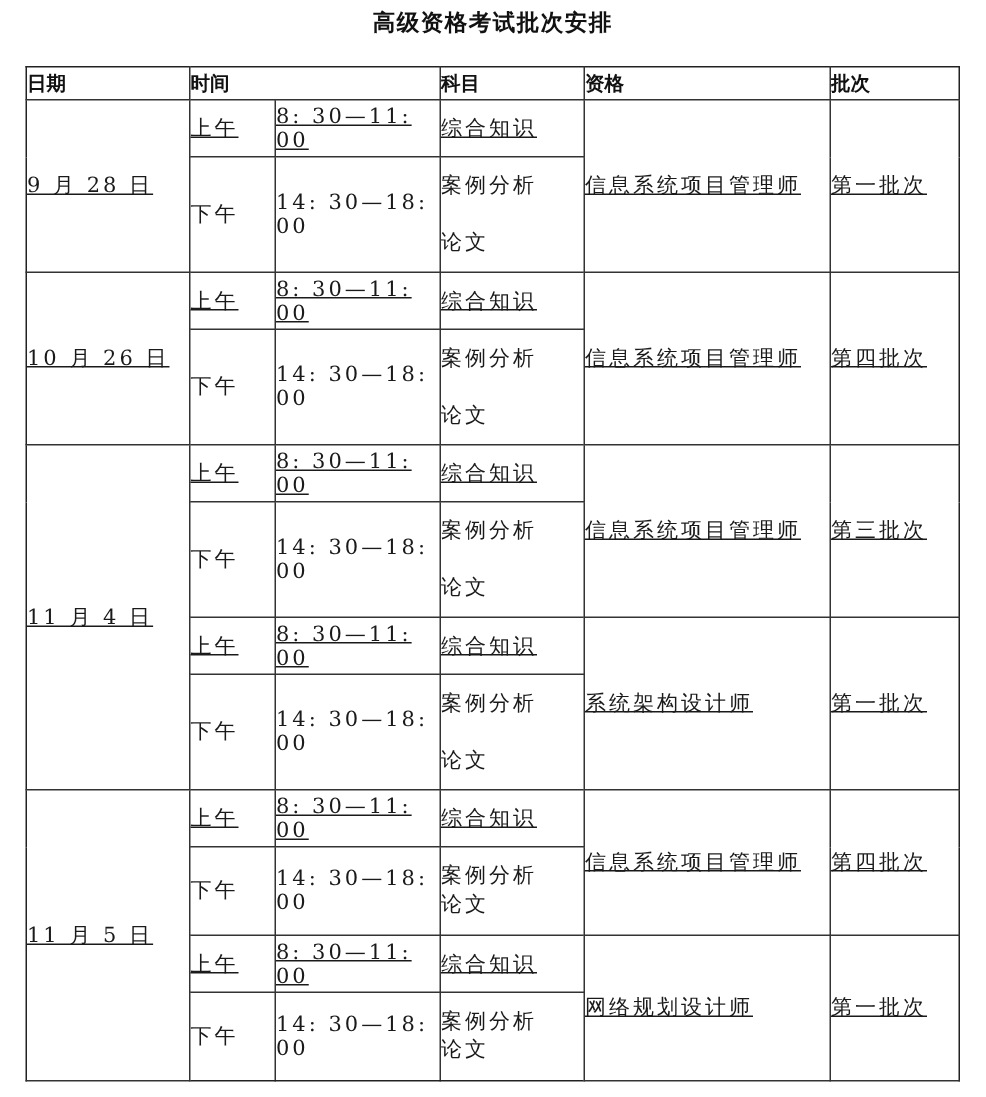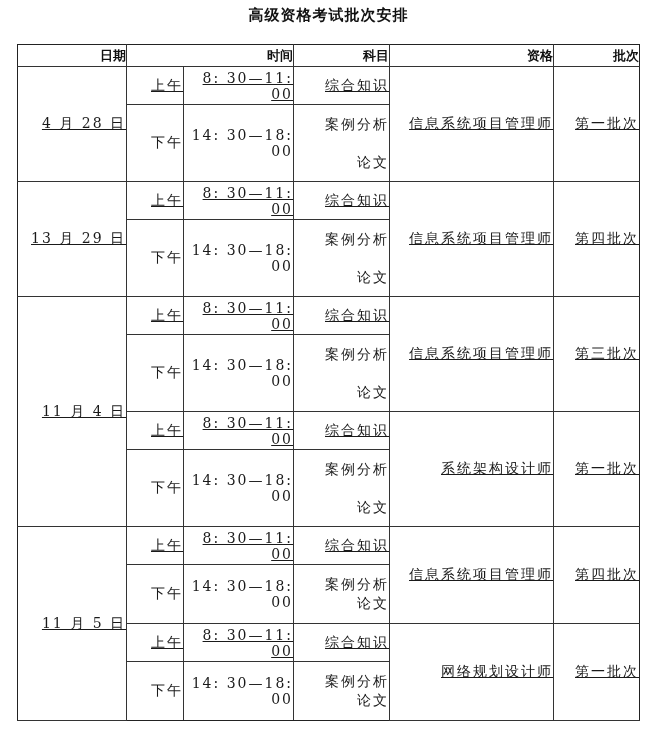--- a/index.html
+++ b/index.html
@@ -31,21 +31,21 @@
     position: absolute;
     left: 17px;
     top: 44px;
     border-collapse: collapse;
     table-layout: fixed;
     width: 622px;
   }
   table.schedule td, table.schedule th {
     border: 1px solid #333;
     padding: 0;
-    text-align: right;
+    text-align: left;
     vertical-align: middle;
     font-size: 14px;
     letter-spacing: 2px;
     color: #1a1a1a;
   }
   table.schedule th {
     height: 21px;
     font-family: "DejaVu Sans", "Liberation Sans", sans-serif;
     font-weight: bold;
     font-size: 13px;
@@ -89,38 +89,38 @@
   <tbody>
       <tr>
     <th class="outer-left">日期</th>
     <th colspan="2">时间</th>
     <th>科目</th>
     <th>资格</th>
     <th class="outer-right">批次</th>
   </tr>
 
   <tr class="am">
-    <td rowspan="2" class="outer-left">4 月 28 日</td>
+    <td rowspan="2" class="outer-left">9 月 28 日</td>
     <td>上午</td>
     <td class="time-range">8: 30—11: 00</td>
     <td>综合知识</td>
     <td rowspan="2">信息系统项目管理师</td>
     <td rowspan="2" class="outer-right">第一批次</td>
   </tr>
   <tr class="pm-tall">
     <td>下午</td>
     <td class="time-range">14: 30—18: 00</td>
     <td class="subject-spaced">
       <span>案例分析</span>
       <span>论文</span>
     </td>
   </tr>
 
   <tr class="am">
-    <td rowspan="2" class="outer-left">13 月 29 日</td>
+    <td rowspan="2" class="outer-left">10 月 26 日</td>
     <td>上午</td>
     <td class="time-range">8: 30—11: 00</td>
     <td>综合知识</td>
     <td rowspan="2">信息系统项目管理师</td>
     <td rowspan="2" class="outer-right">第四批次</td>
   </tr>
   <tr class="pm-tall">
     <td>下午</td>
     <td class="time-range">14: 30—18: 00</td>
     <td class="subject-spaced">

